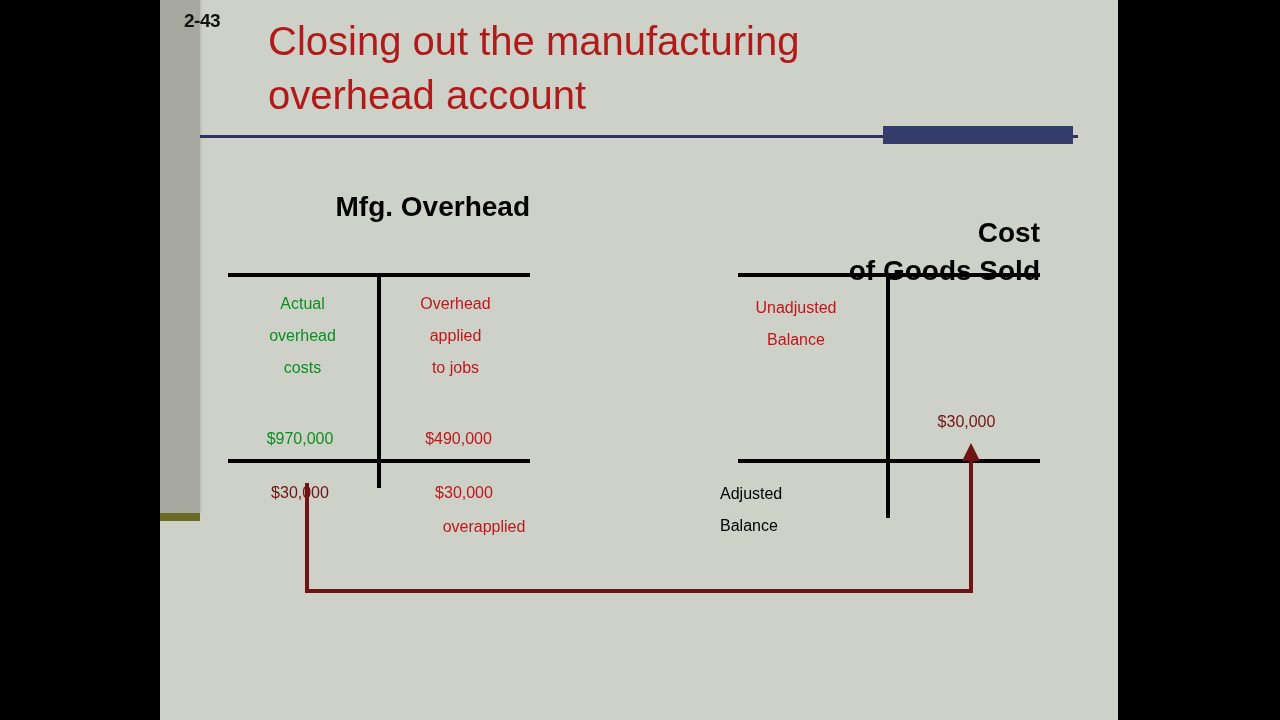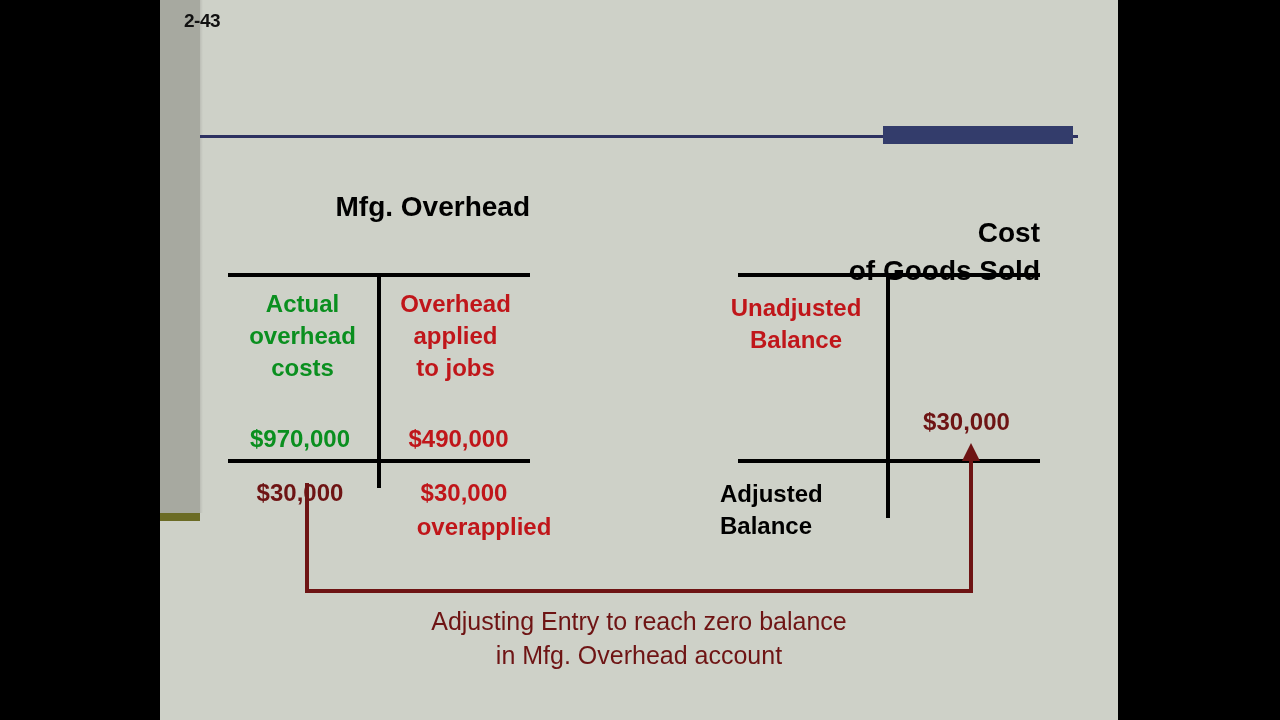--- a/index.html
+++ b/index.html
@@ -118,22 +118,22 @@
     width: 4px;
     background: #000000;
   }
   .t-underline {
     position: absolute;
     height: 4px;
     background: #000000;
   }
   .cell {
     position: absolute;
-    font-size: 24px;
-    font-weight: bold;
+    font-size: 16px;
+    font-weight: normal;
     line-height: 32px;
     text-align: center;
     white-space: pre-line;
   }
   .green { color: #0a8f1f; }
   .red   { color: #c0161a; }
   .maroon{ color: #6e1414; }
   .black { color: #000000; }
 
   
@@ -174,20 +174,22 @@
 <div id="stage">
 
   <div id="slide">
 
     <div id="left-band"></div>
     <div id="left-band-shadow"></div>
     <div id="olive-bar"></div>
 
     <div id="slide-number">2-43</div>
 
+    <div id="title">Closing out the manufacturing
+overhead account</div>
 
     <div id="divider"></div>
     <div id="navy-block"></div>
 
     <div class="taccount">
 
       <div class="t-title" style="left:68px; top:188px; width:302px;">Mfg. Overhead</div>
 
       <div class="t-topline" style="left:68px; top:273px; width:302px;"></div>
       <div class="t-vert" style="left:217px; top:273px; height:215px;"></div>
@@ -230,17 +232,15 @@
 
       <div class="cell black" style="left:560px; top:478px; width:166px; text-align:left;">Adjusted
 Balance</div>
     </div>
 
     <div id="conn-down" class="conn"></div>
     <div id="conn-across" class="conn"></div>
     <div id="conn-up" class="conn"></div>
     <div id="conn-head"></div>
 
-    <div id="caption">Adjusting Entry to reach zero balance
-in Mfg. Overhead account</div>
 
   </div>
 </div>
 
 </body></html>

